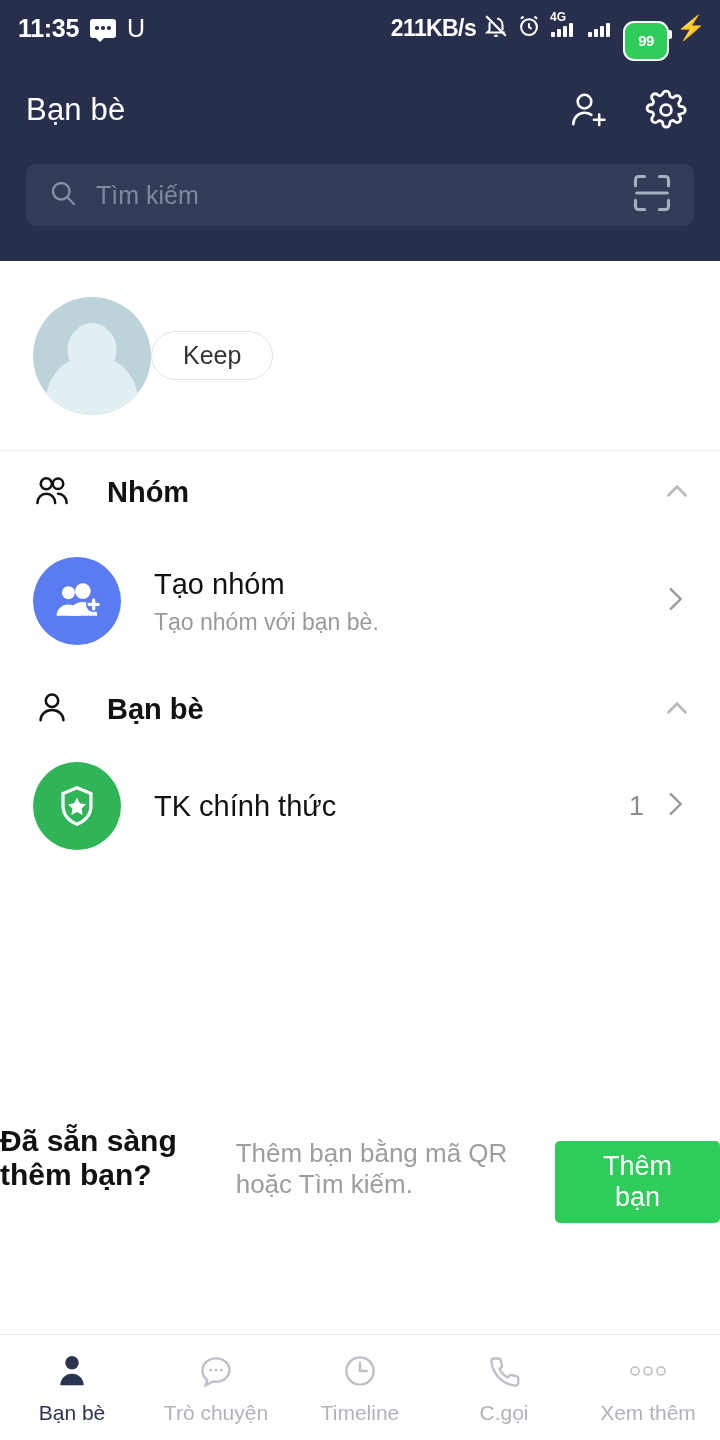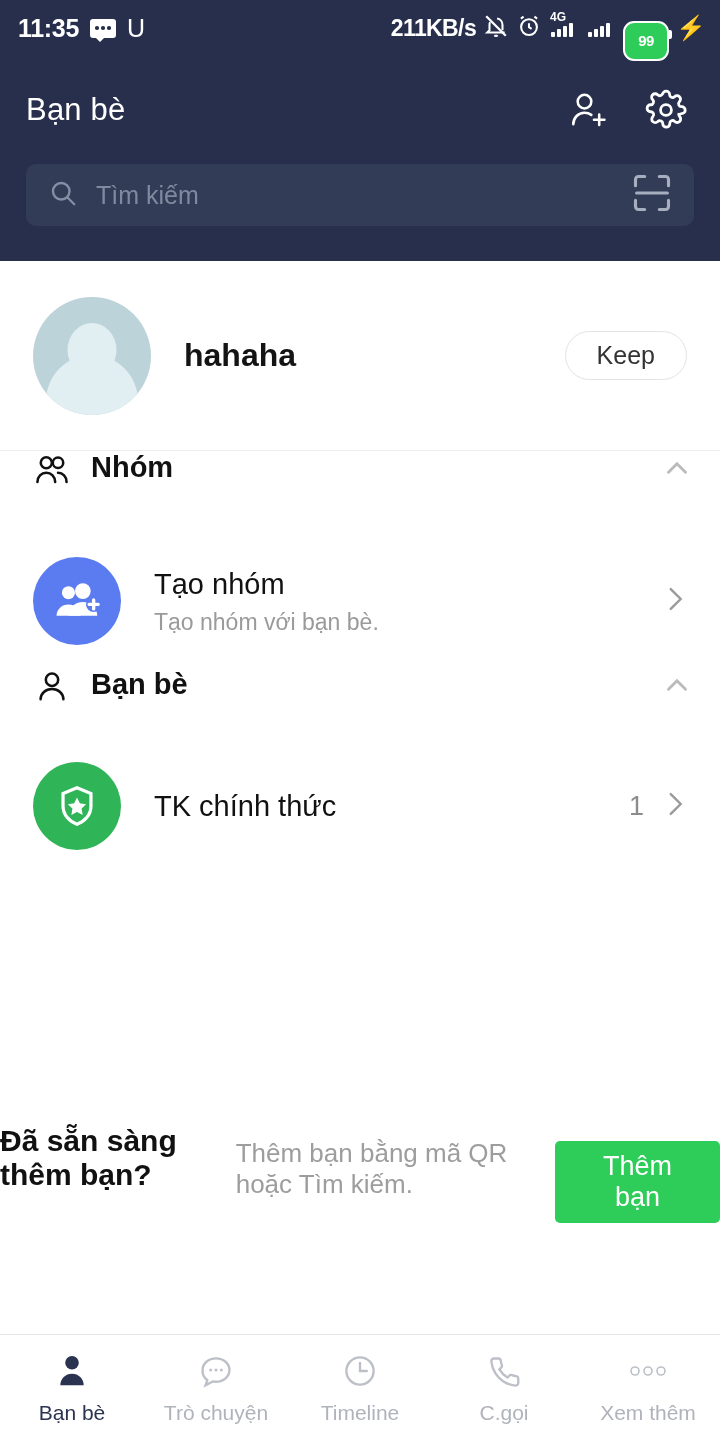--- a/index.html
+++ b/index.html
@@ -65,21 +65,21 @@
   .avatar .head { position:absolute; width: 49px; height: 54px; background:#E2EFF2; border-radius:50%; left:50%; transform:translateX(-50%); top:26px;}
   .avatar .body { position:absolute; width: 92px; height: 64px; background:#E2EFF2; border-radius:46px 46px 0 0; left:50%; transform:translateX(-50%); bottom:-4px;}
   .profile-name { font-size: 32px; font-weight: bold; color: #141414; margin-left: 33px; flex: 1; }
   .keep-btn {
     border: 1.6px solid #E3E3E3; border-radius: 32px; background: #fff;
     padding: 9px 31px; font-size: 25px; color: #333333;
   }
 
   
   .section-head {
-    height: 83px; display: flex; align-items: flex-start; padding: 0 26px 0 33px; gap: 20px;
+    height: 83px; display: flex; align-items: center; padding: 0 26px 0 33px; gap: 36px;
   }
   .section-title { font-size: 29px; font-weight: bold; color: #111111; flex: 1; }
 
   .list-row { height: 134px; display: flex; align-items: center; padding: 0 28px 0 33px; }
   .list-row.short { height: 110px; }
   .row-icon { width: 88px; height: 88px; border-radius: 50%; display:flex; align-items:center; justify-content:center; flex:0 0 88px;}
   .icon-blue { background: #5B7BF0; }
   .icon-green { background: #2FB457; }
   .row-text { margin-left: 33px; flex: 1; }
   .row-title { font-size: 29px; color: #111111; line-height: 1.25; }
@@ -202,21 +202,20 @@
         </svg>
       </span>
     </div>
   </div>
 
   <div class="profile-row">
     <div class="avatar">
       <div class="head"></div>
         <div class="body"></div>
     </div>
-    <div class="profile-name">hahaha</div>
     <button class="keep-btn">Keep</button>
   </div>
 
   <div class="section-head">
     <span>
       <svg width="38" height="38" viewBox="0 0 24 24" fill="none" stroke="#111" stroke-width="1.6" stroke-linecap="round">
         <circle cx="8.4" cy="7.4" r="3.5"></circle>
           <path d="M2.8 19.6c0-3.4 2.5-5.9 5.6-5.9s5.6 2.5 5.6 5.9"></path>
         <circle cx="15.8" cy="7.4" r="3.3"></circle>
           <path d="M15.8 13.8c3 0 5.4 2.5 5.4 5.8"></path>

